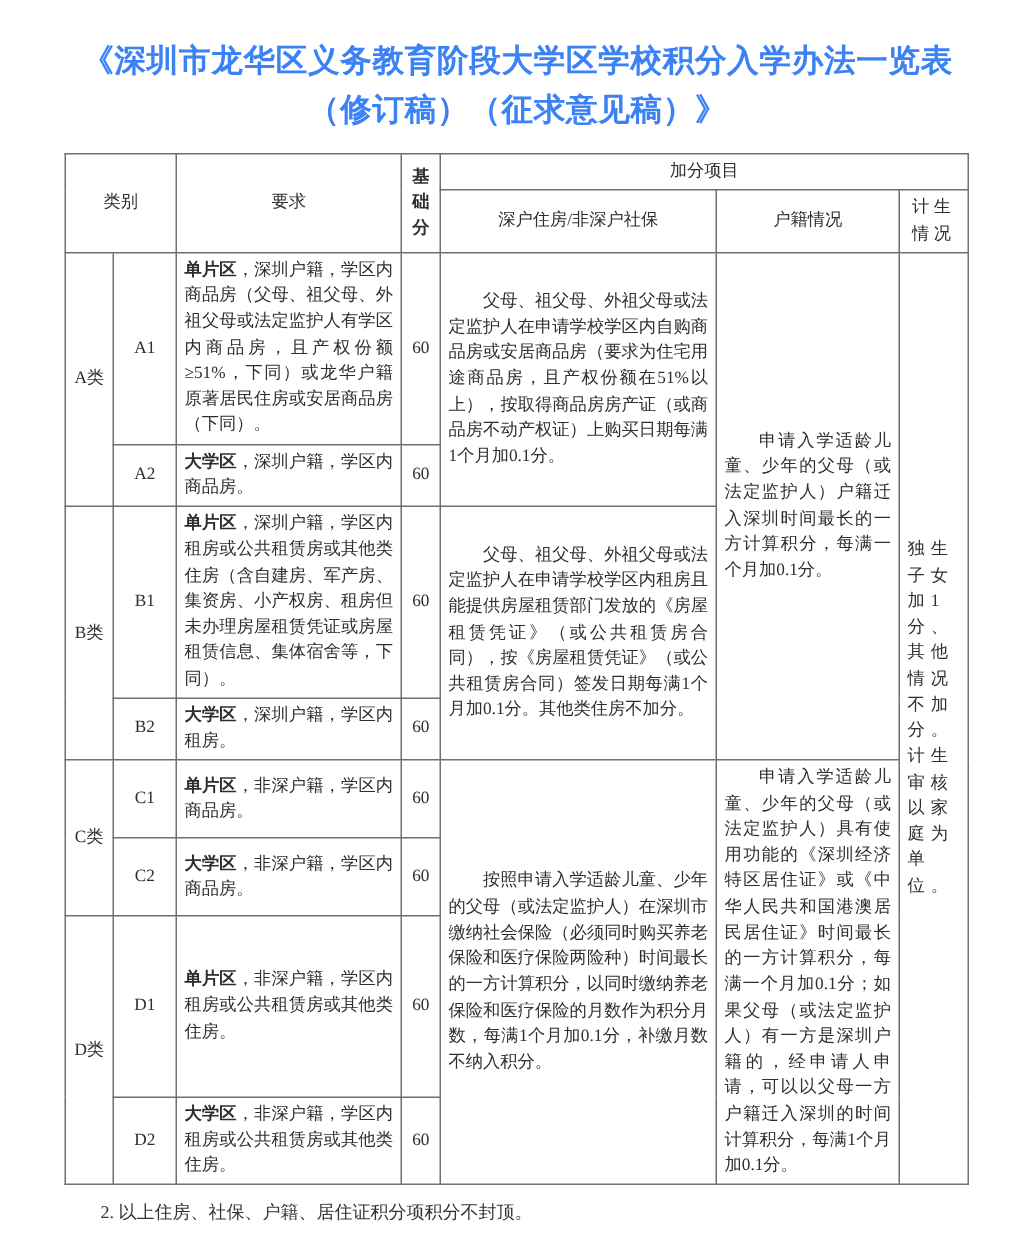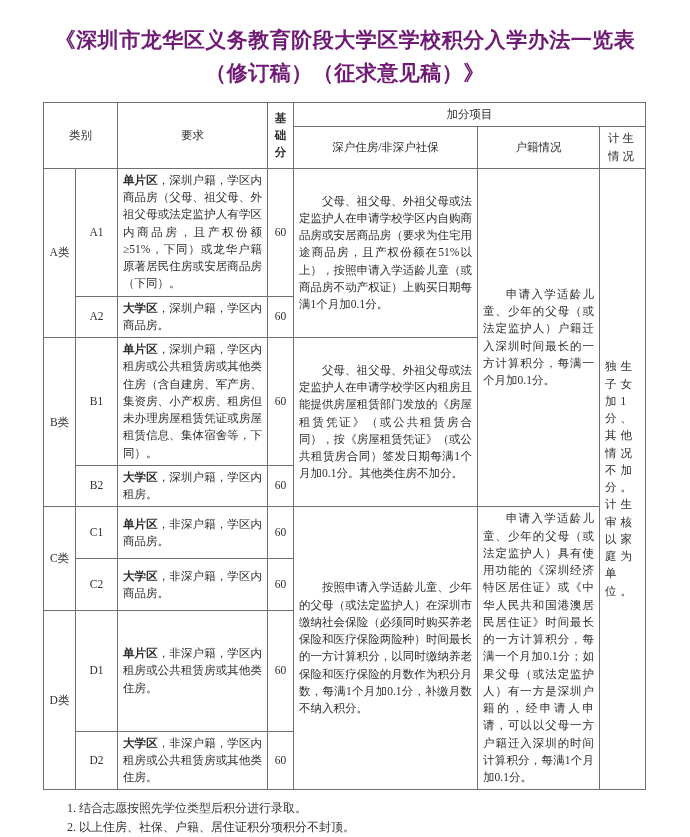--- a/index.html
+++ b/index.html
@@ -11,21 +11,21 @@
     overflow:hidden;
   }
   .page { width:690px; height:837px; position:relative; }
   .doc-title {
     width:608px;
     margin:24px auto 0 auto;
     text-align:center;
     font-size:21px;
     font-weight:bold;
     line-height:1.55;
-    color:#701a75;
+    color:#3b82f6;
     letter-spacing:0.5px;
   }
   table.points {
     border-collapse:collapse;
     table-layout:fixed;
     margin:13px 0 0 43px;
   }
   table.points td {
     border:1px solid #6f6f6f;
     padding:3px 5px;
@@ -96,21 +96,21 @@
         <td class="hd">户籍情况</td>
         <td class="hd jisheng-hd">计生情况</td>
       </tr>
 
       <tr class="ra1">
         <td class="center" rowspan="2">A类</td>
         <td class="center">A1</td>
         <td class="req"><span class="b">单片区</span><span>，深圳户籍，学区内商品房（父母、祖父母、外祖父母或法定监护人有学区内商品房，且产权份额≥51%，下同）或龙华户籍原著居民住房或安居商品房（下同）。</span></td>
         <td class="score">60</td>
         <td class="dense" rowspan="2">
-            <p>父母、祖父母、外祖父母或法定监护人在申请学校学区内自购商品房或安居商品房（要求为住宅用途商品房，且产权份额在51%以上），按照申请入学适龄儿童（或商品房不动产权证）上购买日期每满1个月加0.1分。</p>
+            <p>父母、祖父母、外祖父母或法定监护人在申请学校学区内自购商品房或安居商品房（要求为住宅用途商品房，且产权份额在51%以上），按取得商品房房产证（或商品房不动产权证）上购买日期每满1个月加0.1分。</p>
           </td>
         <td class="hukou" rowspan="4">
             <p>申请入学适龄儿童、少年的父母（或法定监护人）户籍迁入深圳时间最长的一方计算积分，每满一个月加0.1分。</p>
           </td>
         <td class="jisheng" rowspan="8">独生子女加1分、其他情况不加分。计生审核以家庭为单位。</td>
       </tr>
       <tr class="ra2">
         <td class="center">A2</td>
         <td class="req"><span class="b">大学区</span><span>，深圳户籍，学区内商品房。</span></td>
         <td class="score">60</td>
@@ -157,18 +157,17 @@
       </tr>
       <tr class="rd">
         <td class="center">D2</td>
         <td class="req"><span class="b">大学区</span><span>，非深户籍，学区内租房或公共租赁房或其他类住房。</span></td>
         <td class="score">60</td>
       </tr>
     </tbody>
   </table>
 
   <div class="notes">
-    <p>1. 结合志愿按照先学位类型后积分进行录取。</p>
     <p>2. 以上住房、社保、户籍、居住证积分项积分不封顶。</p>
 
   </div>
 
 </div>
 
 </body></html>

